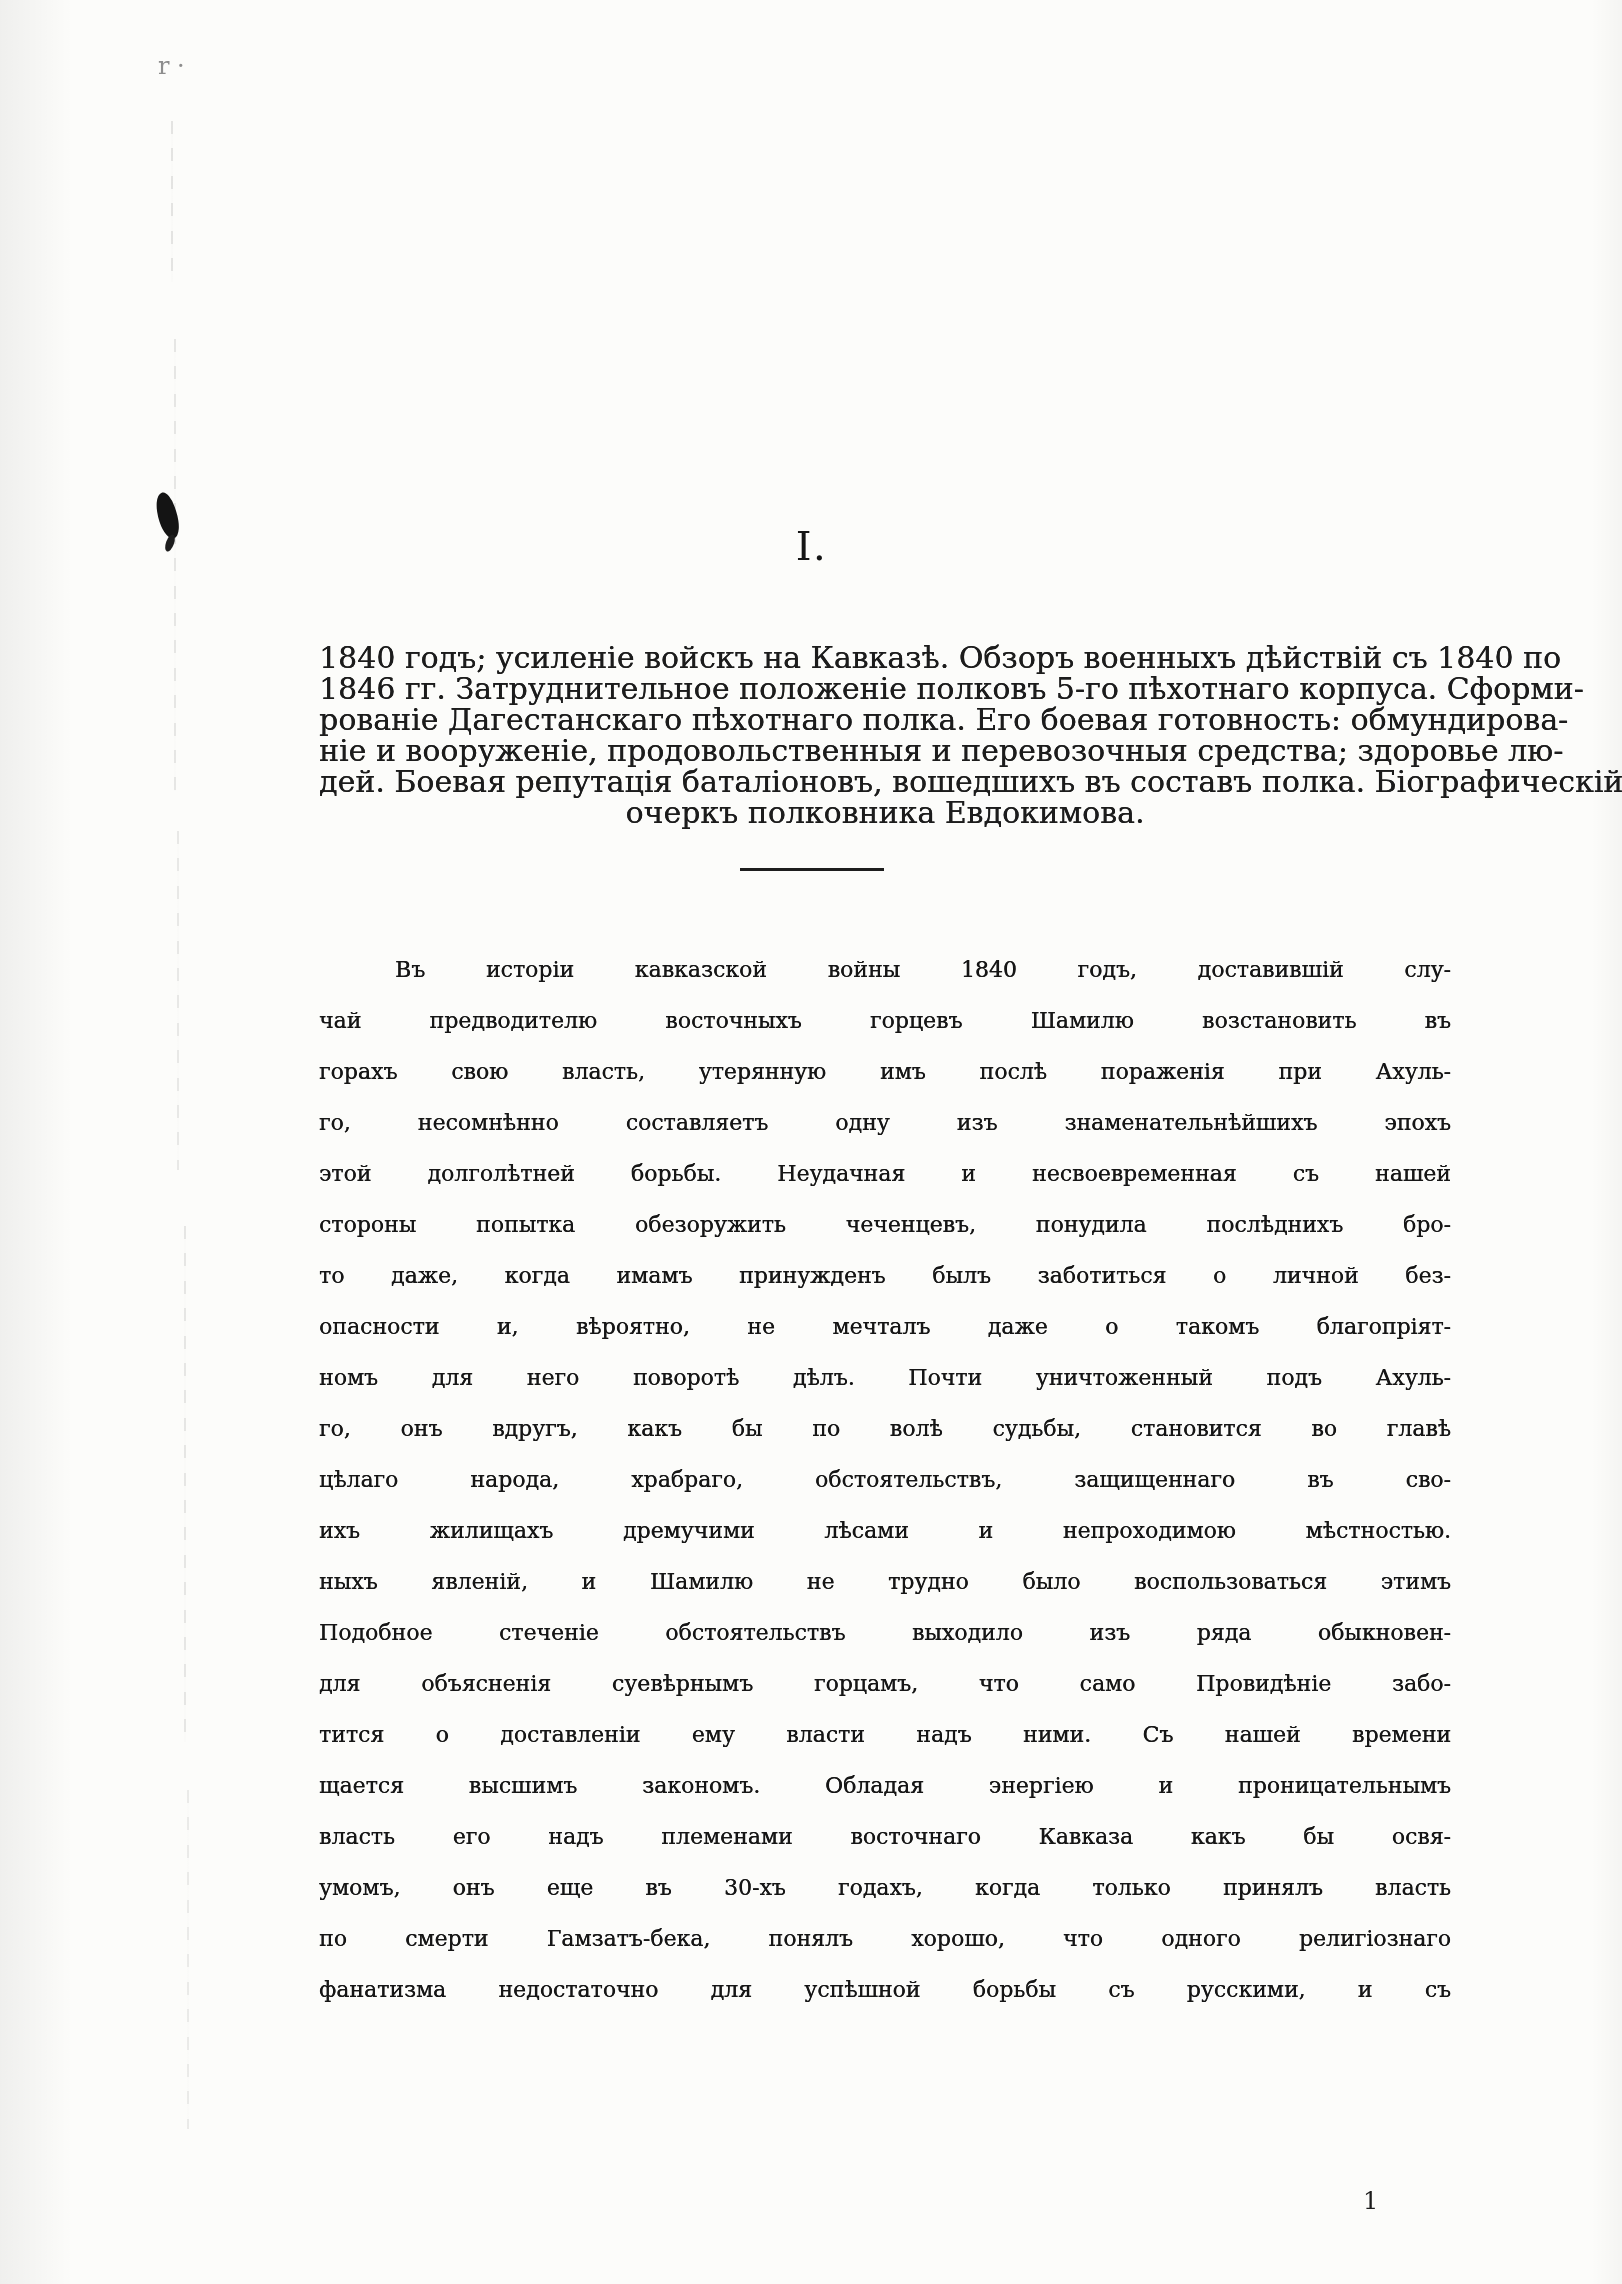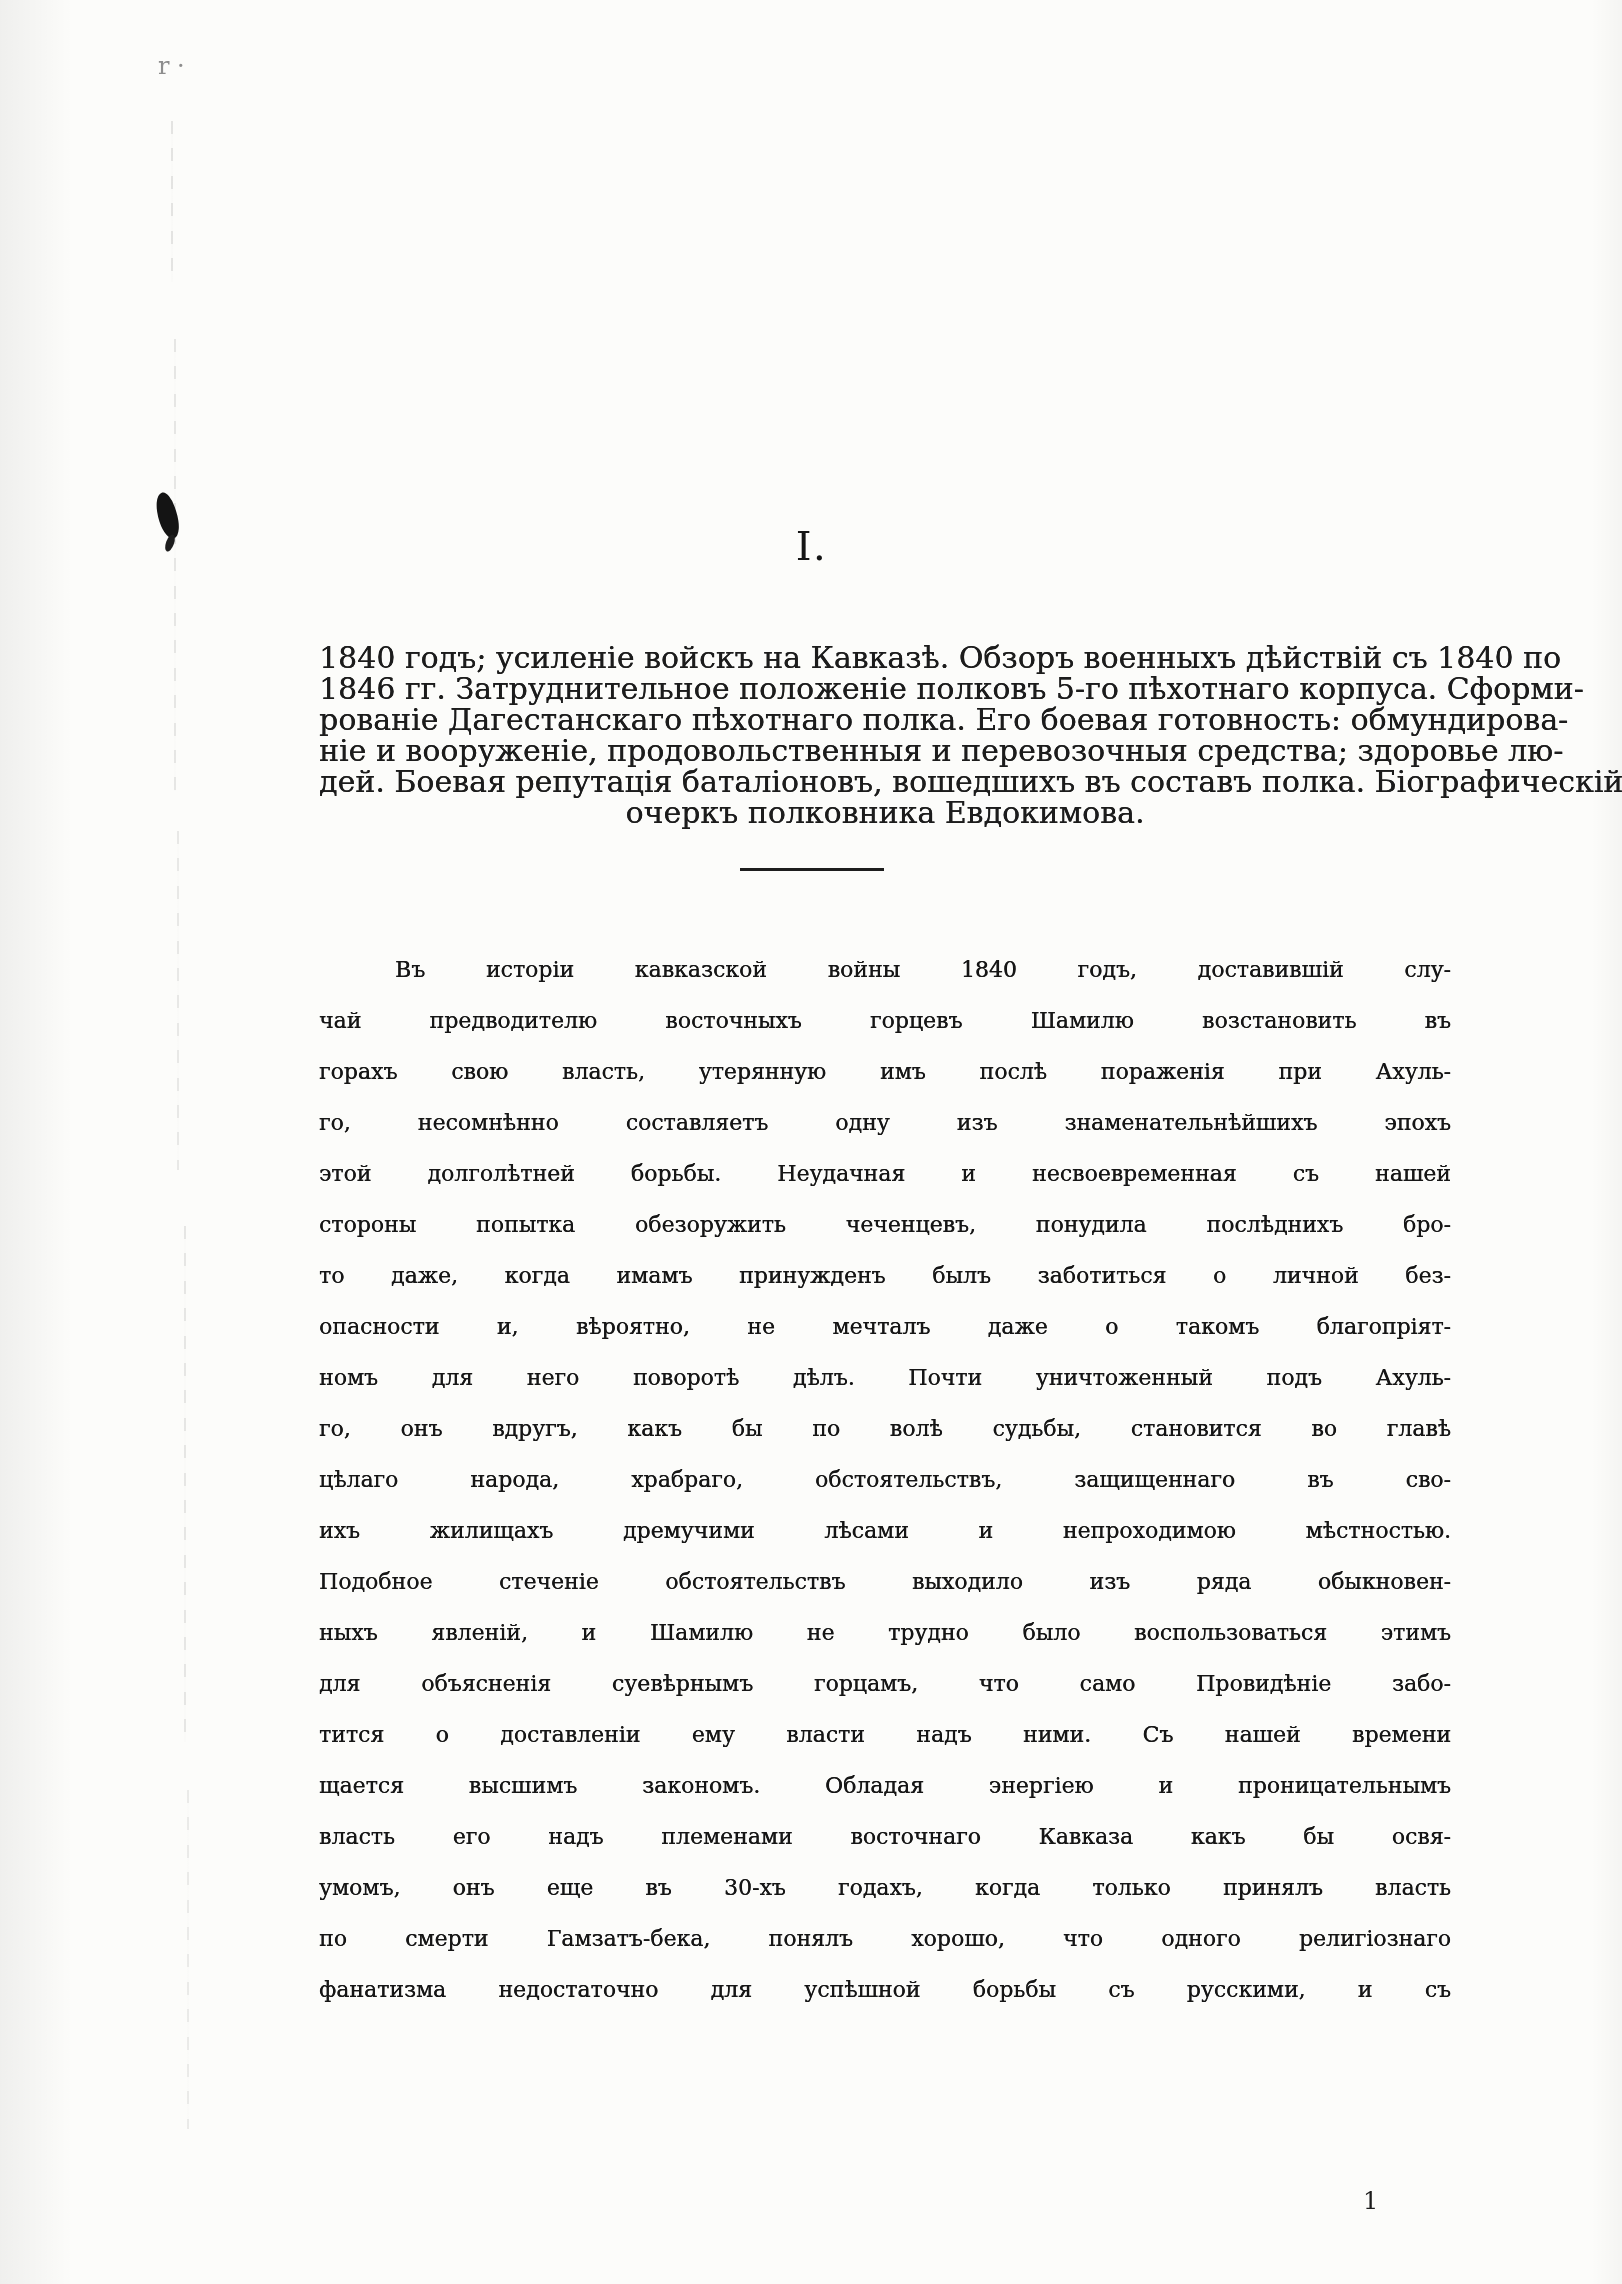--- a/index.html
+++ b/index.html
@@ -169,22 +169,22 @@
     <div class="b-line">горахъ свою власть, утерянную имъ послѣ пораженія при Ахуль-</div>
     <div class="b-line">го, несомнѣнно составляетъ одну изъ знаменательнѣйшихъ эпохъ</div>
     <div class="b-line">этой долголѣтней борьбы. Неудачная и несвоевременная съ нашей</div>
     <div class="b-line">стороны попытка обезоружить чеченцевъ, понудила послѣднихъ бро-</div>
     <div class="b-line">то даже, когда имамъ принужденъ былъ заботиться о личной без-</div>
     <div class="b-line">опасности и, вѣроятно, не мечталъ даже о такомъ благопріят-</div>
     <div class="b-line">номъ для него поворотѣ дѣлъ. Почти уничтоженный подъ Ахуль-</div>
     <div class="b-line">го, онъ вдругъ, какъ бы по волѣ судьбы, становится во главѣ</div>
     <div class="b-line">цѣлаго народа, храбраго, обстоятельствъ, защищеннаго въ сво-</div>
     <div class="b-line">ихъ жилищахъ дремучими лѣсами и непроходимою мѣстностью.</div>
+    <div class="b-line">ныхъ явленій, и Шамилю не трудно было воспользоваться этимъ</div>
     <div class="b-line">Подобное стеченіе обстоятельствъ выходило изъ ряда обыкновен-</div>
-    <div class="b-line">ныхъ явленій, и Шамилю не трудно было воспользоваться этимъ</div>
     <div class="b-line">для объясненія суевѣрнымъ горцамъ, что само Провидѣніе забо-</div>
     <div class="b-line">тится о доставленіи ему власти надъ ними. Съ нашей времени</div>
     <div class="b-line">щается высшимъ закономъ. Обладая энергіею и проницательнымъ</div>
     <div class="b-line">власть его надъ племенами восточнаго Кавказа какъ бы освя-</div>
     <div class="b-line">умомъ, онъ еще въ 30-хъ годахъ, когда только принялъ власть</div>
     <div class="b-line">по смерти Гамзатъ-бека, понялъ хорошо, что одного религіознаго</div>
     <div class="b-line">фанатизма недостаточно для успѣшной борьбы съ русскими, и съ</div>
   </div>
 
   <div class="page-number">1</div>

